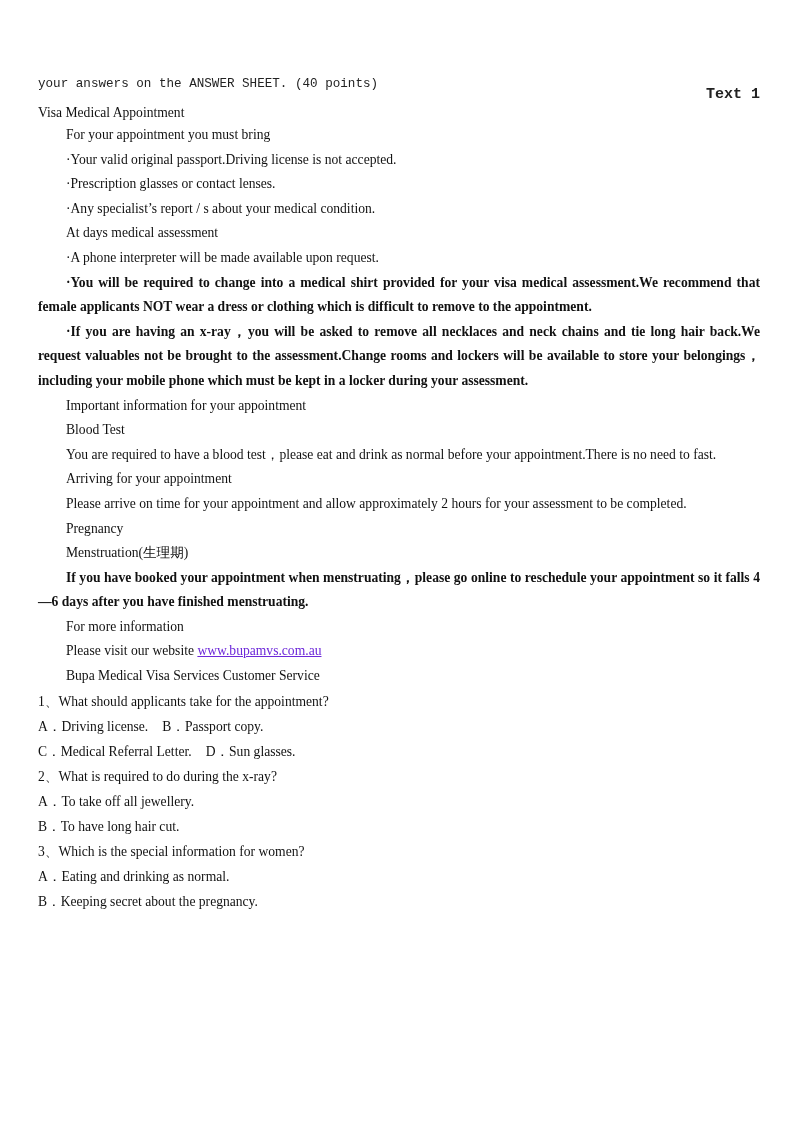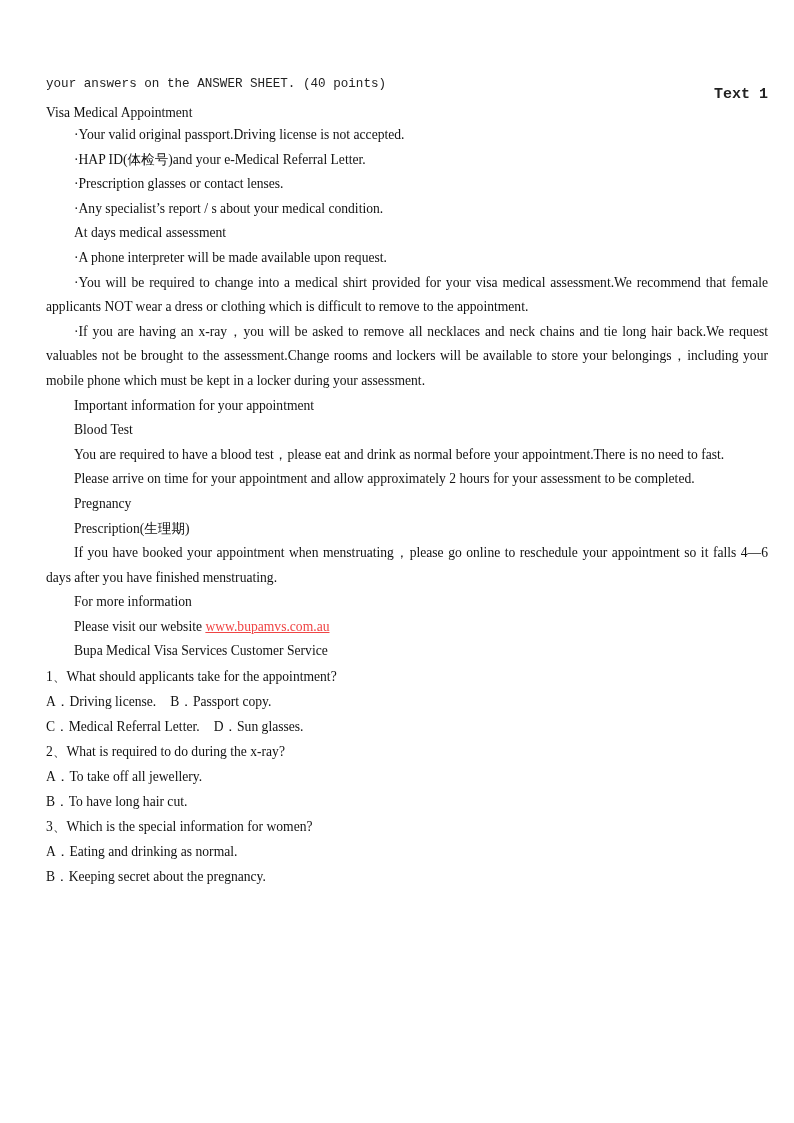--- a/index.html
+++ b/index.html
@@ -14,35 +14,35 @@
       overflow: hidden;
       color: #111111;
       font-family: "Liberation Serif", "DejaVu Serif", serif;
       font-size: 13.6px;
     }
     .page {
       position: absolute;
       left: 38px;
       top: 74px;
       width: 722px;
-      margin-left: 8px;
     }
     .mono {
       font-family: "Liberation Mono", "DejaVu Sans Mono", monospace;
       font-size: 12.6px;
       color: #222;
     }
     .line {
       line-height: 24.6px;
       white-space: nowrap;
     }
     .para {
       line-height: 24.6px;
       text-indent: 28px;
       text-align: justify;
+      font-weight: bold;
     }
     .indent {
       padding-left: 28px;
     }
     .header-line {
       height: 20px;
       line-height: 20px;
     }
     .text-label {
       text-align: right;
@@ -50,52 +50,53 @@
       line-height: 14px;
       margin-top: -6px;
       font-weight: bold;
       font-size: 15px;
     }
     .title-line {
       line-height: 20px;
       margin-top: 1px;
     }
     a.link {
-      color: #ef4444;
+      color: #6d28d9;
       text-decoration: underline;
     }
     .q-line { line-height: 25px; white-space: nowrap; }
     .opt-gap { display: inline-block; width: 14px; }
   </style>
 </head>
 <body>
 
 <div class="page">
 
   <div class="header-line mono">your answers on the ANSWER SHEET. (40 points)</div>
   <div class="text-label mono">Text 1</div>
 
   <div class="title-line">Visa Medical Appointment</div>
 
+  <div class="line indent">For your appointment you must bring</div>
   <div class="line indent">·Your valid original passport.Driving license is not accepted.</div>
-  <div class="line indent">·HAP ID(体检号)and your e-Medical Referral Letter.</div>
   <div class="line indent">·Prescription glasses or contact lenses.</div>
   <div class="line indent">·Any specialist’s report / s about your medical condition.</div>
 
   <div class="line indent">At days medical assessment</div>
   <div class="line indent">·A phone interpreter will be made available upon request.</div>
   <div class="para">·You will be required to change into a medical shirt provided for your visa medical assessment.We recommend that female applicants NOT wear a dress or clothing which is difficult to remove to the appointment.</div>
   <div class="para">·If you are having an x-ray，you will be asked to remove all necklaces and neck chains and tie long hair back.We request valuables not be brought to the assessment.Change rooms and lockers will be available to store your belongings，including your mobile phone which must be kept in a locker during your assessment.</div>
 
   <div class="line indent">Important information for your appointment</div>
   <div class="line indent">Blood Test</div>
   <div class="line indent">You are required to have a blood test，please eat and drink as normal before your appointment.There is no need to fast.</div>
+  <div class="line indent">Arriving for your appointment</div>
   <div class="line indent">Please arrive on time for your appointment and allow approximately 2 hours for your assessment to be completed.</div>
   <div class="line indent">Pregnancy</div>
-  <div class="line indent">Prescription(生理期)</div>
+  <div class="line indent">Menstruation(生理期)</div>
   <div class="para">If you have booked your appointment when menstruating，please go online to reschedule your appointment so it falls 4—6 days after you have finished menstruating.</div>
 
   <div class="line indent">For more information</div>
   <div class="line indent">
     <span>Please visit our website </span>
     <a class="link">www.bupamvs.com.au</a>
   </div>
   <div class="line indent">Bupa Medical Visa Services Customer Service</div>
 
   <div class="q-line">1、What should applicants take for the appointment?</div>

